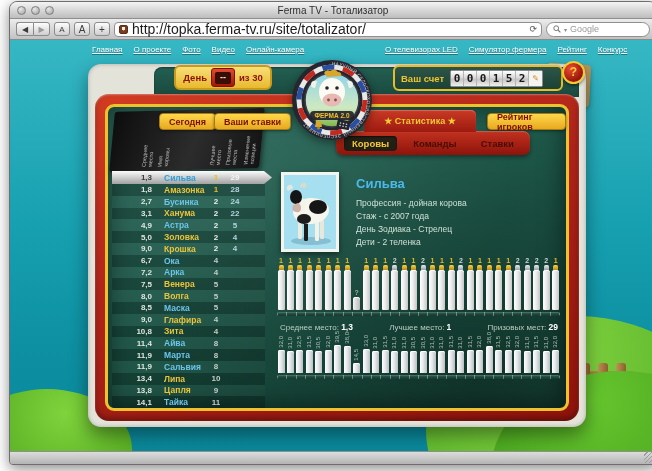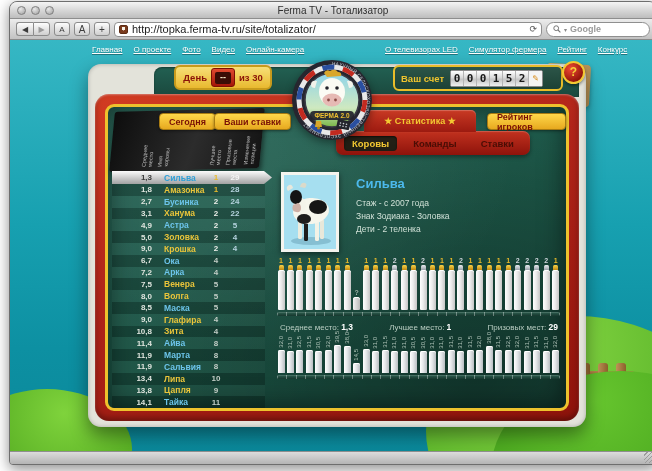--- a/index.html
+++ b/index.html
@@ -24,25 +24,25 @@
     font-size:8px; color:#3c3c3c; display:flex; align-items:center; justify-content:center; }
   .navcap { display:flex; }
   .navcap .tbtn { width:17px; border-radius:0; }
   .navcap .tbtn:first-child { border-radius:3px 0 0 3px; border-right:none; }
   .navcap .tbtn:last-child { border-radius:0 3px 3px 0; color:#9a9a9a; }
   .fbtn { width:16px; }
   .fbig { font-size:10px; }
   .urlfield { flex:1; height:15px; background:#fff; border:1px solid #8f8f8f; border-radius:4px;
     display:flex; align-items:center; gap:4px; padding:0 4px; }
   .favicon { width:9px; height:9px; border-radius:2px; background:radial-gradient(circle at 50% 40%, #f7f3e8 0 30%, #7a3b1e 32%); border:1px solid #5d2c14; flex:0 0 auto; }
-  .urltext { flex:1; font-size:11px; color:#1c1c1c; white-space:nowrap; overflow:hidden; }
+  .urltext { flex:1; font-size:14px; color:#1c1c1c; white-space:nowrap; overflow:hidden; }
   .reload { font-size:9px; color:#555; flex:0 0 auto; }
   .searchfield { width:104px; height:15px; background:#fff; border:1px solid #8f8f8f; border-radius:8px;
     display:flex; align-items:center; gap:3px; padding:0 6px; flex:0 0 auto; }
-  .searchtext { font-size:9px; color:#9a9a9a;font-weight:bold; }
+  .searchtext { font-size:9px; color:#9a9a9a; }
   .caret { font-size:6px; color:#888; }
 
   
   .page { position:relative; flex:1 1 auto; overflow:hidden;
     background:linear-gradient(#36b7c4, #17a0b0 45%, #0d90a2 75%, #0a889a); }
 
   .hill { position:absolute; border-radius:50%; }
   .hill-l   { left:-48px; bottom:-58px; width:170px; height:120px; background:radial-gradient(circle at 60% 20%, #7fd33c, #4ca31c 75%); }
   .hill-rb  { right:-70px; bottom:-95px; width:300px; height:230px; background:radial-gradient(circle at 35% 15%, #8ada46, #55b026 70%); }
   .hill-rf  { right:-95px; bottom:-120px; width:260px; height:200px; background:radial-gradient(circle at 40% 15%, #66c52e, #3e9a18 75%); }
@@ -425,22 +425,23 @@
               <ellipse cx="20" cy="44" rx="7" ry="5" fill="#1d1d1d"></ellipse>
               <path d="M10 18 q-3 10 2 16 q4 4 8 1 q3 -4 1 -10 z" fill="#f4f4ea"></path>
               <ellipse cx="12" cy="22" rx="6" ry="7" fill="#141414"></ellipse>
               <path d="M9 30 q-2 6 3 7 q5 1 5 -4 q0 -4 -3 -5 z" fill="#cdb0a6"></path>
               <path d="M4 16 q-3 -4 1 -6 q3 -1 4 3 z" fill="#e8e8dc"></path>
               <path d="M16 12 q1 -5 5 -4 q3 1 0 5 z" fill="#dadaca"></path>
             </svg>
           </div>
           <div class="cowname">Сильва</div>
           <div class="cowinfo">
+                <div class="infoline">Профессия - дойная корова</div>
                 <div class="infoline">Стаж - с 2007 года</div>
-                <div class="infoline">Знак Зодиака - Золовка</div>
+                <div class="infoline">День Зодиака - Стрелец</div>
                 <div class="infoline">Дети - 2 теленка</div>
               </div>
 
           <div class="chart1">
             <div class="bwrap">
                   <div class="bcol">
                     <span class="bnum g">1</span>
                     <div class="cap g"></div>
                     <div class="bbody"></div>
                   </div>

